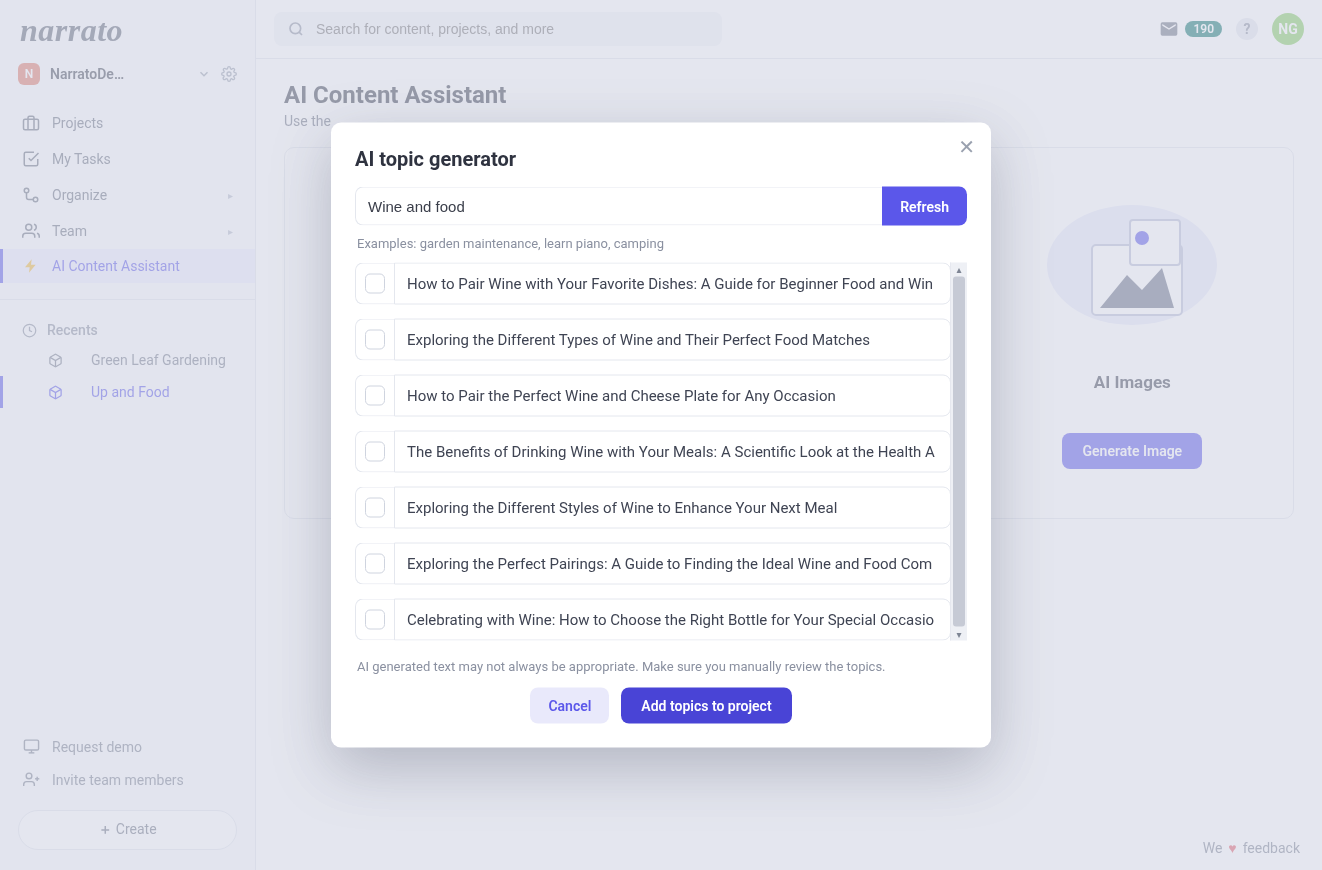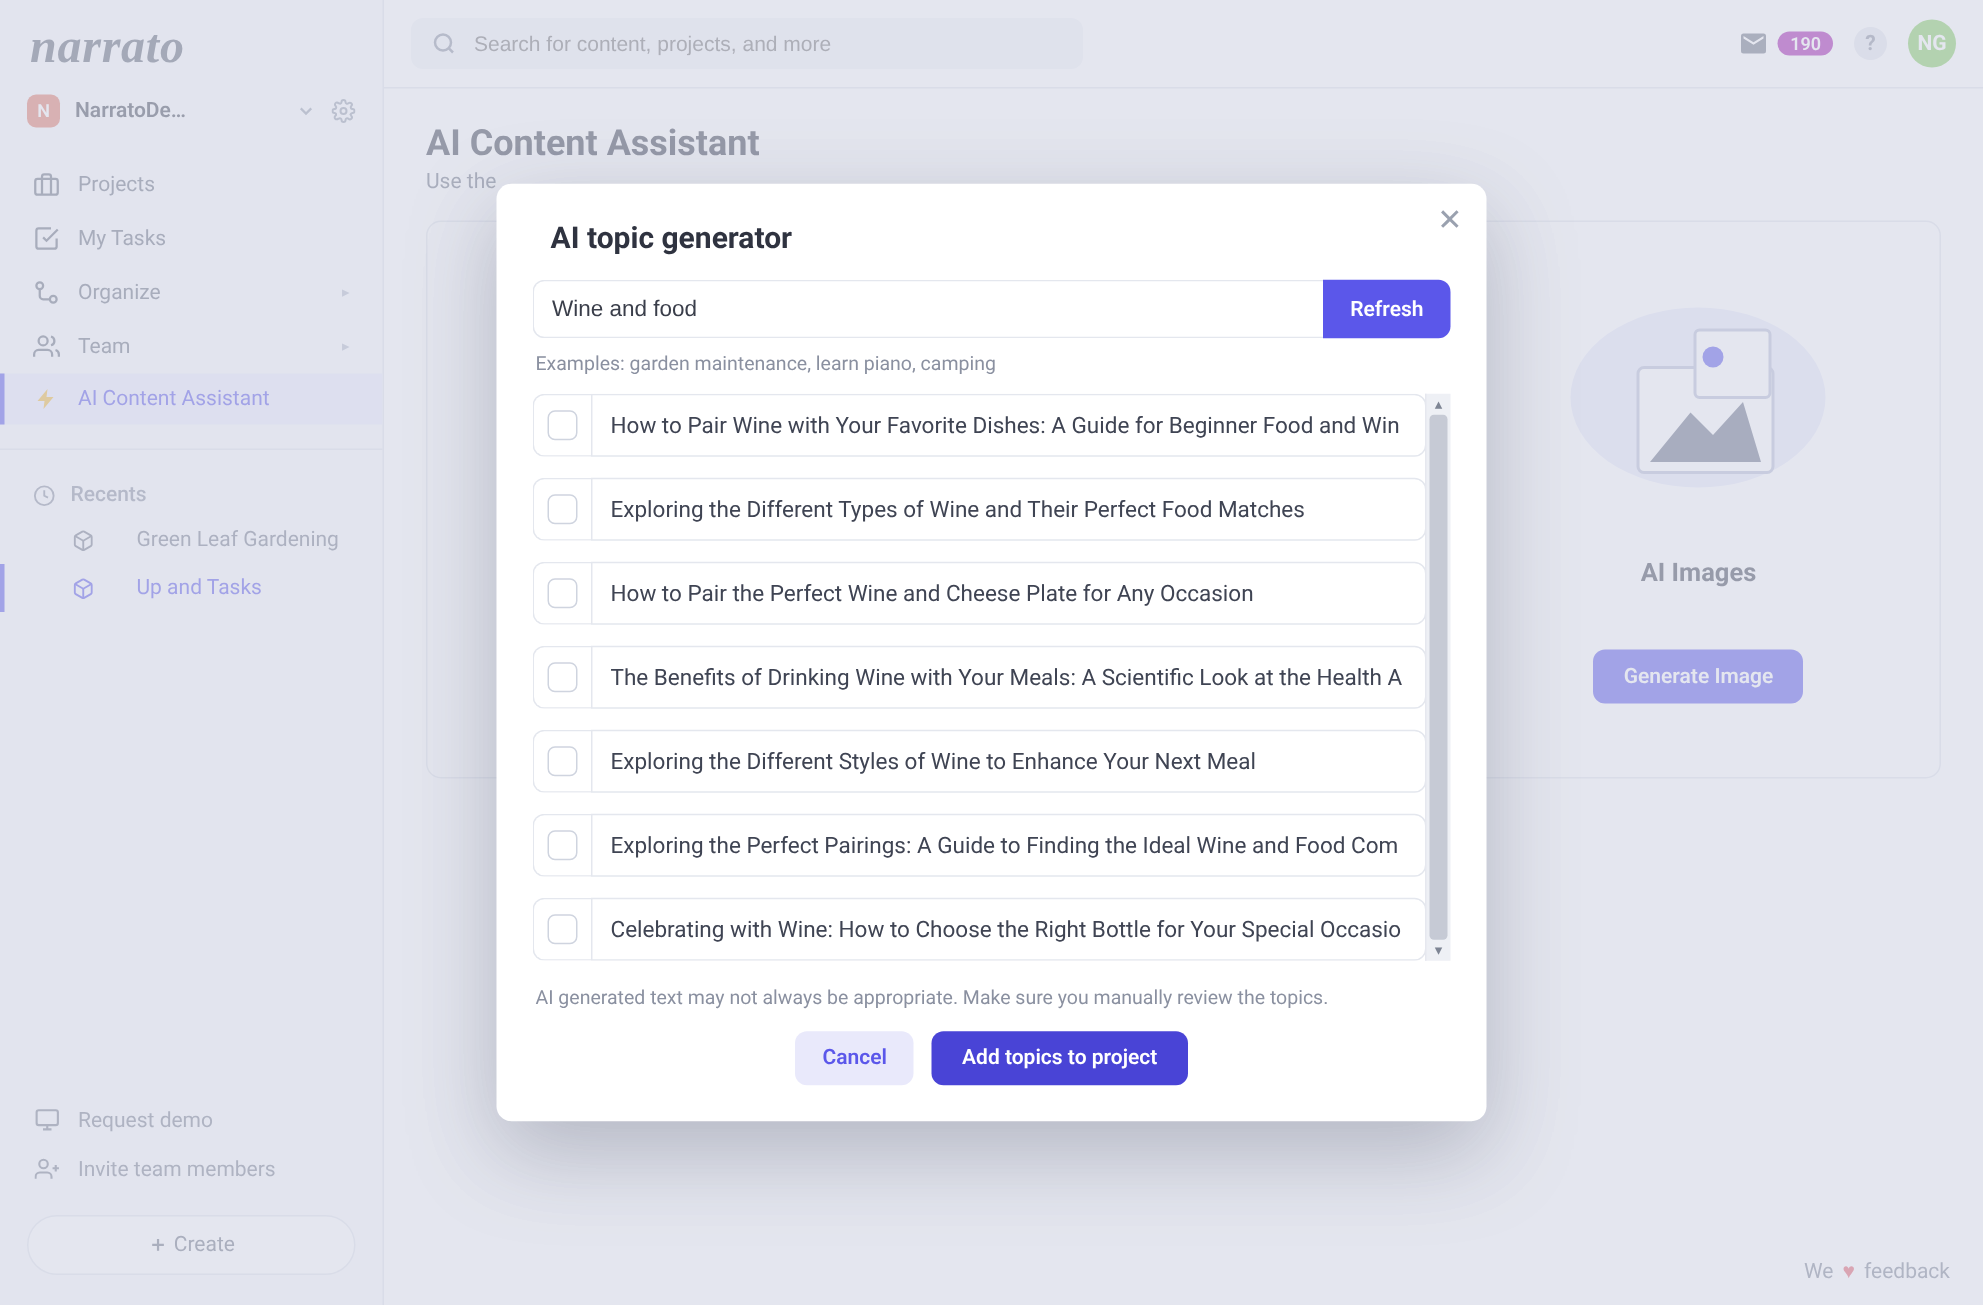--- a/index.html
+++ b/index.html
@@ -33,38 +33,38 @@
   .sub-item.active{color:var(--primary);border-left:3px solid var(--primary);padding-left:45px}
   .sidebar-spacer{flex:1}
   .side-foot .nav-item{padding:8px 22px;color:#7a8090}
   .create-btn{margin:14px 18px 20px;border:1px solid var(--border);border-radius:999px;padding:10px 0;text-align:center;color:#6f7585;cursor:pointer;background:#fff}
   
   .main{flex:1;display:flex;flex-direction:column;min-width:0}
   .topbar{display:flex;align-items:center;gap:14px;padding:12px 18px;border-bottom:1px solid var(--border)}
   .search{display:flex;align-items:center;gap:10px;background:#f3f4f8;border-radius:8px;padding:8px 14px;width:420px;color:#8d93a2}
   .topbar-spacer{flex:1}
   .badge{display:flex;align-items:center;gap:6px;color:#6f7585}
-  .pill{background:#a21caf;color:#fff;border-radius:999px;padding:1px 8px;font-size:12px;font-weight:600}
+  .pill{background:#0f766e;color:#fff;border-radius:999px;padding:1px 8px;font-size:12px;font-weight:600}
   .help{width:22px;height:22px;border-radius:50%;background:#e6e8ef;color:#8a90a0;display:flex;align-items:center;justify-content:center;font-weight:700}
   .avatar{width:32px;height:32px;border-radius:50%;background:#86ce63;color:#fff;display:flex;align-items:center;justify-content:center;font-weight:700}
   .content{padding:22px 28px}
   .page-title{font-size:24px;font-weight:700;color:#3c4150;margin:0 0 4px}
   .page-sub{color:#6f7585;margin:0 0 18px}
   .cards{display:flex;gap:20px}
   .card{flex:1;border:1px solid var(--border);border-radius:10px;padding:22px 20px 24px;min-width:0;display:flex;flex-direction:column;align-items:center;text-align:right;color:#656c7c}
   .card-illus{height:190px;width:100%;display:flex;align-items:center;justify-content:center}
   .card-title{font-size:17px;font-weight:700;color:#3f4453;margin:12px 0 6px}
   .card-desc{font-size:14px;line-height:1.45;min-height:60px}
   .card-btn{margin-top:35px;background:var(--primary);color:#fff;border-radius:8px;padding:10px 20px;font-weight:600;cursor:pointer}
   .feedback{position:fixed;bottom:10px;right:14px;color:#7e8594;font-size:14px;display:flex;align-items:center;gap:6px;background:#fff;padding:4px 8px;border-radius:6px}
   
   .scrim{position:fixed;inset:0;background:var(--scrim)}
   .modal{position:fixed;left:50%;top:50%;transform:translate(-50%,-50%);width:660px;background:#fff;border-radius:10px;box-shadow:0 20px 60px rgba(30,35,60,0.25);padding:24px;box-sizing:border-box}
   .modal-close{position:absolute;top:14px;right:16px;color:#9aa1af;cursor:pointer;font-size:20px;line-height:1}
-  .modal-title{font-size:20px;font-weight:700;color:#2f3340;margin:0 12px 16px}
+  .modal-title{font-size:20px;font-weight:700;color:#2f3340;margin:0 0 16px}
   .field-row{display:flex}
   .field-row input{flex:1;border:1px solid var(--border);border-right:none;border-radius:8px 0 0 8px;padding:10px 12px;font-size:15px;outline:none;color:#3a3e4a}
   .refresh{background:var(--primary);color:#fff;border-radius:0 8px 8px 0;padding:0 18px;display:flex;align-items:center;font-weight:600;cursor:pointer}
   .examples{color:#8a90a0;font-size:13px;margin:10px 2px 12px}
   .results-wrap{position:relative}
   .results{max-height:410px;overflow:hidden;display:flex;flex-direction:column;gap:14px;padding-right:16px}
   .result{display:flex;align-items:stretch}
   .result .chk{width:38px;border:1px solid var(--border);border-right:none;border-radius:8px 0 0 8px;display:flex;align-items:center;justify-content:center}
   .result .chk span{width:18px;height:18px;border:1.5px solid #cfd4df;border-radius:5px;display:block}
   .result .txt{flex:1;border:1px solid var(--border);border-radius:0 8px 8px 0;padding:11px 12px;font-size:15px;color:#3f4453;white-space:nowrap;overflow:hidden;text-overflow:clip}
@@ -175,21 +175,21 @@
       <span>Green Leaf Gardening</span>
     </div>
     <div class="sub-item active">
       <span>
           <svg width="15" height="15" viewBox="0 0 24 24" fill="none" stroke="currentColor" stroke-width="2">
             <path d="M21 16V8a2 2 0 0 0-1-1.73l-7-4a2 2 0 0 0-2 0l-7 4A2 2 0 0 0 3 8v8a2 2 0 0 0 1 1.73l7 4a2 2 0 0 0 2 0l7-4A2 2 0 0 0 21 16z"></path>
             <polyline points="3.27 6.96 12 12.01 20.73 6.96"></polyline>
             <line x1="12" y1="22.08" x2="12" y2="12"></line>
           </svg>
         </span>
-      <span>Up and Tasks</span>
+      <span>Up and Food</span>
     </div>
 
     <div class="sidebar-spacer"></div>
 
     <div class="side-foot">
       <div class="nav-item">
         <span class="nav-icon">
             <svg width="17" height="17" viewBox="0 0 24 24" fill="none" stroke="currentColor" stroke-width="2">
               <rect x="2" y="3" width="20" height="14" rx="2"></rect>
               <line x1="8" y1="21" x2="16" y2="21"></line>

